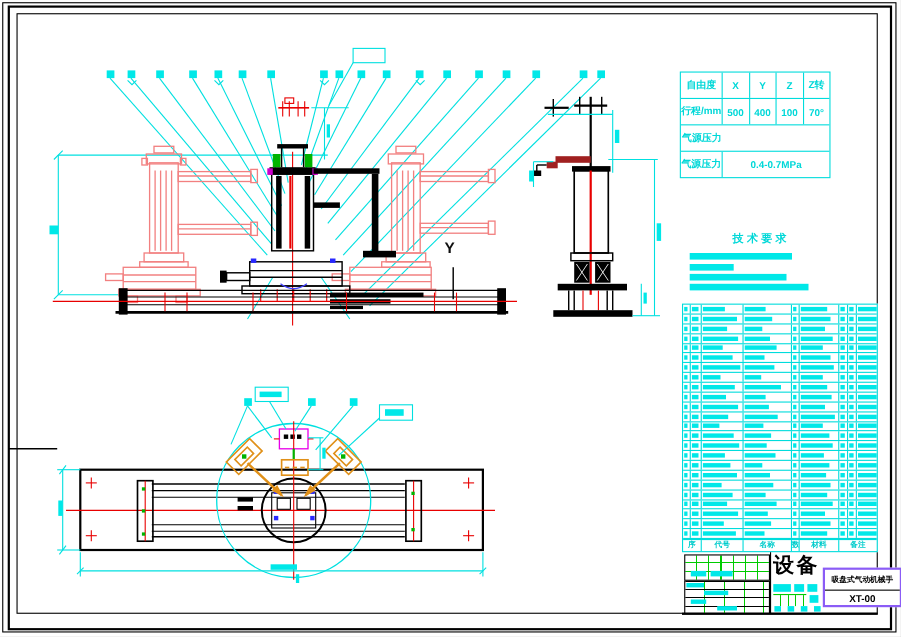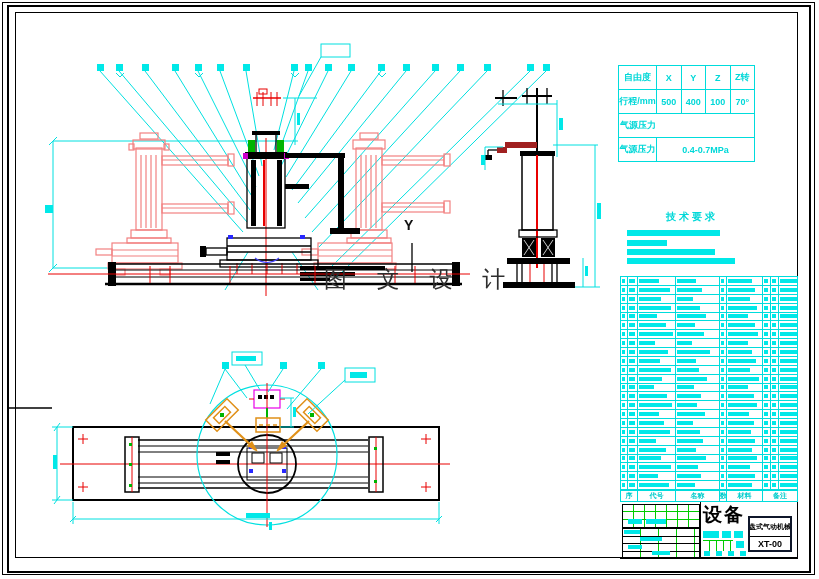--- a/index.html
+++ b/index.html
@@ -36,21 +36,21 @@
   .bom-header{height:11px;display:flex;border-top:1px solid #00dcdc;box-sizing:border-box;}
   .bom-hcell{border-right:1px solid #00dcdc;box-sizing:border-box;font-size:7px;color:#00cccc;font-weight:bold;text-align:center;line-height:10px;flex:none;overflow:hidden;}
   .bom-hcell:last-child{border-right:none;}
   .tb-gridA{left:622px;top:504px;width:78px;height:24px;border:1px solid #000;box-sizing:border-box;
      background:repeating-linear-gradient(90deg,transparent 0 10px,#00cc00 10px 11px),repeating-linear-gradient(0deg,transparent 0 7px,#00cc00 7px 8px);}
   .tb-gridB{left:622px;top:528px;width:78px;height:30px;border-left:1px solid #000;border-right:1px solid #000;box-sizing:border-box;
      background:repeating-linear-gradient(0deg,transparent 0 6.5px,#000 6.5px 7.5px),repeating-linear-gradient(90deg,transparent 0 17px,#00cc00 17px 18px);}
   .cy-bar{background:#00e8e8;}
   .tb-equip{left:700px;top:502px;width:48px;height:26px;font-size:19px;font-weight:bold;color:#000;font-family:"Liberation Serif",serif;letter-spacing:2px;text-align:center;line-height:26px;}
   .tb-greens{left:703px;top:540px;width:30px;height:10px;border-top:1px solid #00cc00;background:repeating-linear-gradient(90deg,transparent 0 6px,#00cc00 6px 7px);}
-  .tb-right{left:748px;top:516px;width:44px;height:36px;border:2px solid #0f172a;box-sizing:border-box;background:#fff;}
+  .tb-right{left:748px;top:516px;width:72px;height:36px;border:2px solid #8b5cf6;box-sizing:border-box;background:#fff;}
   .tb-rname{height:19px;border-bottom:1px solid #000;box-sizing:border-box;font-size:7px;font-weight:bold;color:#000;display:flex;align-items:center;justify-content:center;overflow:hidden;white-space:nowrap;}
   .tb-rno{height:15px;font-size:9px;font-weight:bold;color:#000;text-align:center;line-height:15px;}
   .tb-bottom{left:620px;top:557px;width:178px;height:2px;background:#000;}
   .tb-mid{left:700px;top:502px;width:1px;height:56px;background:#000;}
   
   .cy{stroke:#00e0e0;fill:none;stroke-width:1;}
   .cyf{fill:#00e8e8;stroke:none;}
   .bk{stroke:#000;fill:none;stroke-width:1.3;}
   .bkf{fill:#000;stroke:none;}
   .pk{stroke:#f28080;fill:none;stroke-width:1.2;}
@@ -396,21 +396,20 @@
 
     <g>
       <rect class="cyf" x="627" y="230" width="93" height="6"></rect>
       <rect class="cyf" x="627" y="240" width="40" height="6"></rect>
       <rect class="cyf" x="627" y="249" width="88" height="6"></rect>
       <rect class="cyf" x="627" y="258" width="108" height="6"></rect>
     </g>
   </svg>
 
 
-  <div class="abs watermark">图 文 设 计</div>
   <div class="abs y-label">Y</div>
 
   <div class="abs tp">
     <div class="tp-row">
       <div class="tp-cell tp-lab">自由度</div>
       <div class="tp-cell tp-v">X</div>
       <div class="tp-cell tp-v">Y</div>
       <div class="tp-cell tp-v">Z</div>
       <div class="tp-cell tp-v">Z转</div>
     </div>

